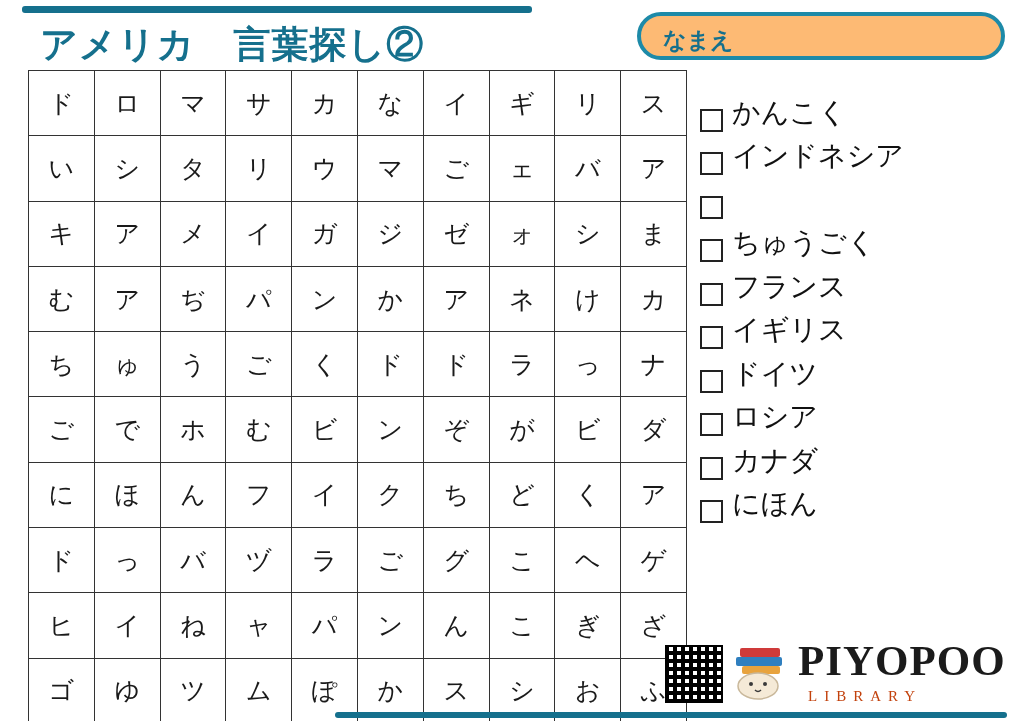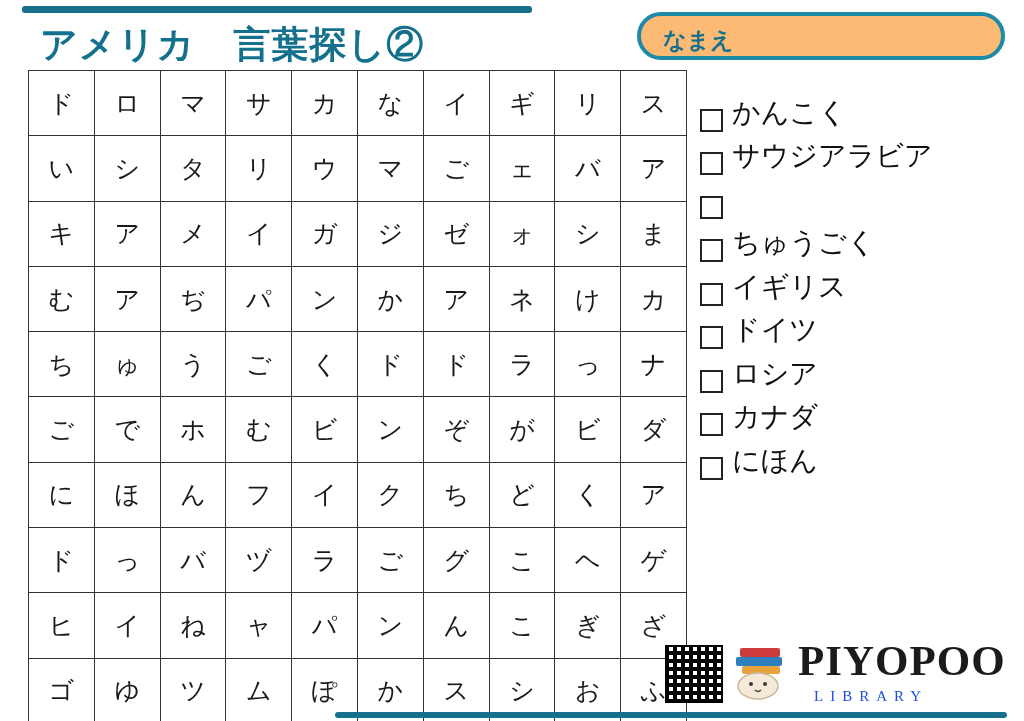--- a/index.html
+++ b/index.html
@@ -147,23 +147,22 @@
     letter-spacing: 1px;
     color: #1b1b1b;
     font-family: "Liberation Serif", serif;
   }
   .logo-sub {
     position: absolute;
     left: 78px;
     top: 52px;
     font-size: 15px;
     letter-spacing: 7px;
-    color: #1d4ed8;
+    color: #c2410c;
     font-family: "Liberation Serif", serif;
-    margin-left: 6px;
   }
 </style>
 </head>
 <body>
 
 <div class="top-rule"></div>
 
 <div class="title">アメリカ　言葉探し②</div>
 
 <div class="name-box">
@@ -295,28 +294,32 @@
     </tbody>
 </table>
 
 <div class="checklist" id="checklist">
     <div class="check-item">
       <span class="check-box"></span>
       <span>かんこく</span>
     </div>
     <div class="check-item">
       <span class="check-box"></span>
-      <span>サウジアラビア</span>
+      <span>インドネシア</span>
     </div>
     <div class="check-item">
       <span class="check-box"></span>
     </div>
     <div class="check-item">
       <span class="check-box"></span>
       <span>ちゅうごく</span>
+    </div>
+    <div class="check-item">
+      <span class="check-box"></span>
+      <span>フランス</span>
     </div>
     <div class="check-item">
       <span class="check-box"></span>
       <span>イギリス</span>
     </div>
     <div class="check-item">
       <span class="check-box"></span>
       <span>ドイツ</span>
     </div>
     <div class="check-item">

